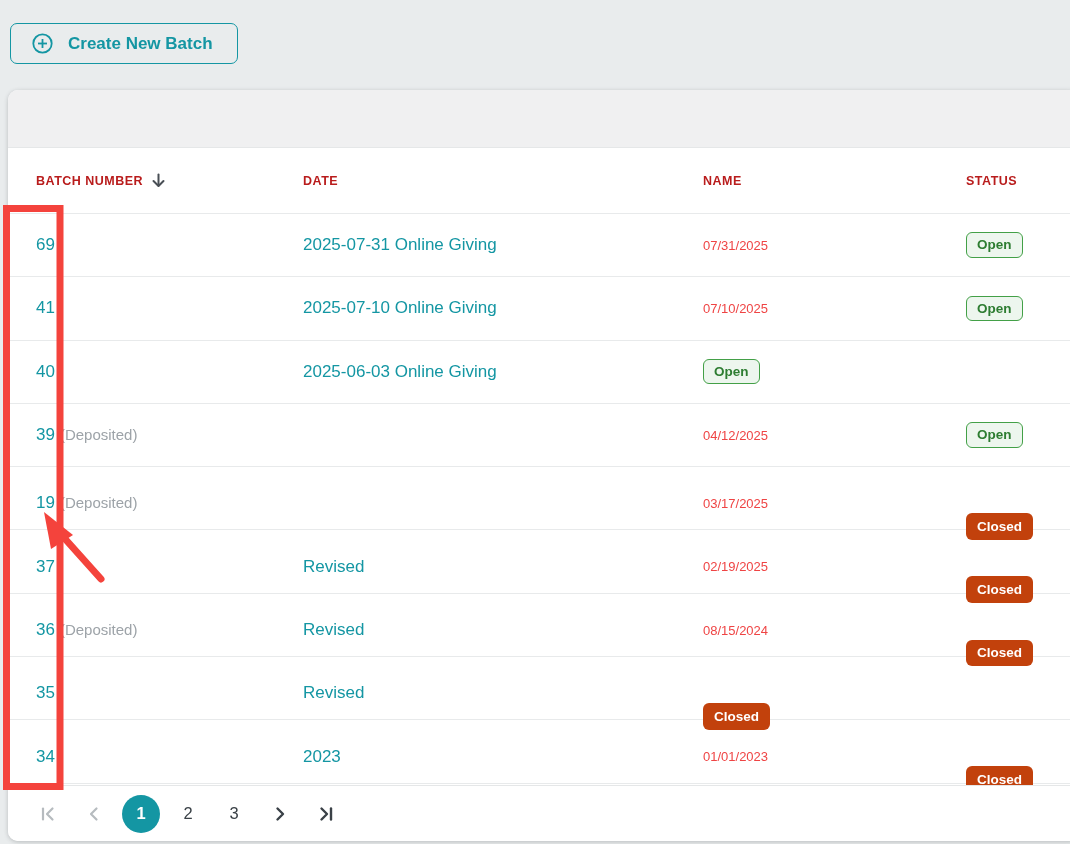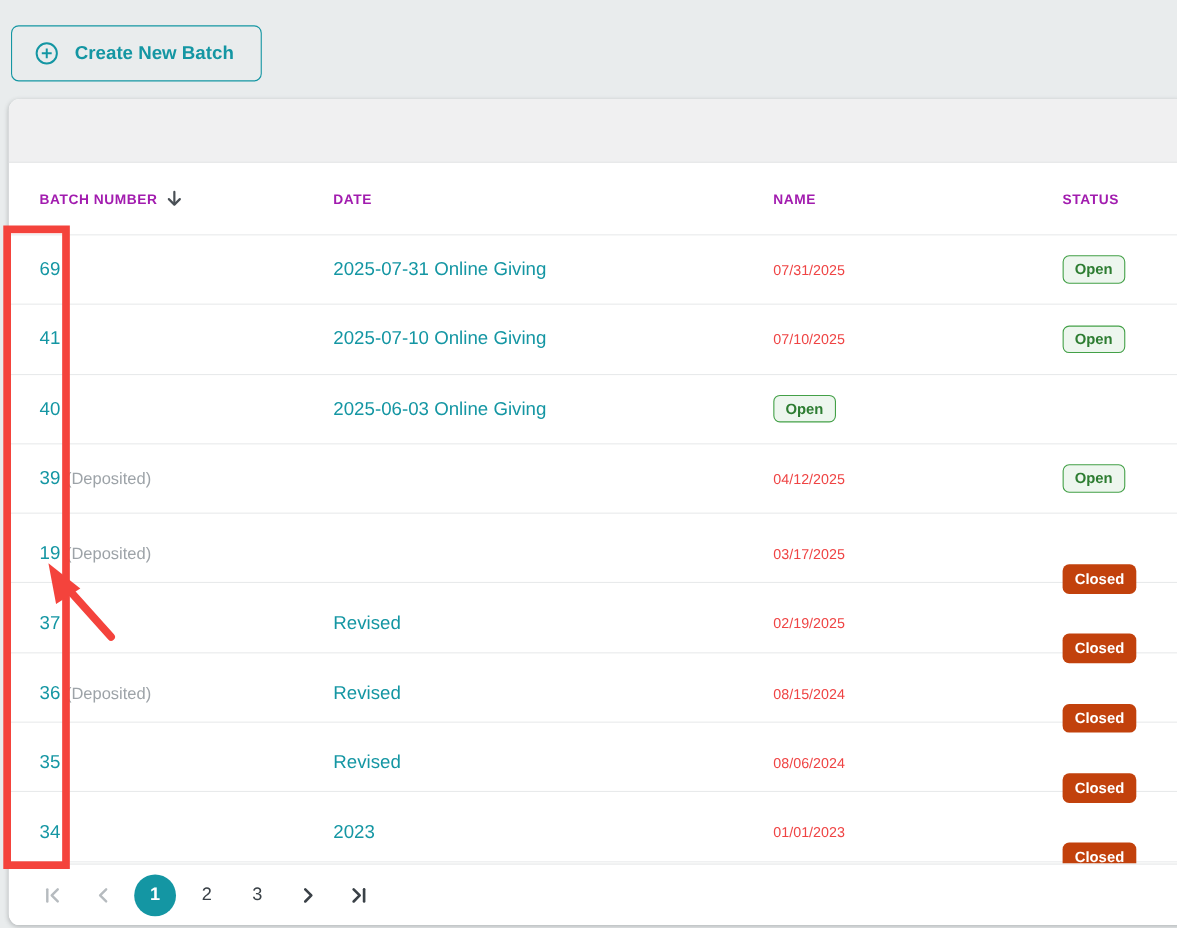--- a/index.html
+++ b/index.html
@@ -7,21 +7,21 @@
   body {
     position: relative;
     background: #e9eced;
     font-family: "Liberation Sans", "DejaVu Sans", sans-serif;
     overflow: hidden;
   }
 
   
   .create-btn {
     position: absolute; left: 10px; top: 23px;
-    width: 228px; height: 51px;
+    width: 228px; height: 41px;
     border: 1px solid #1496a3; border-radius: 7px;
     background: transparent; color: #1496a3;
     font-family: inherit; font-size: 17px; font-weight: bold;
     display: flex; align-items: center; gap: 14px;
     padding-left: 20px; cursor: pointer;
   }
   .create-btn svg { flex: none; }
 
   
   .card {
@@ -35,21 +35,21 @@
     flex: none; height: 58px;
     background: #f0f0f1; border-bottom: 1px solid #e5e7e8;
   }
   .grid-cols {
     display: grid;
     grid-template-columns: 267px 400px 263px 1fr;
     padding-left: 28px; align-items: center;
   }
   .thead { height: 66px; border-bottom: 1px solid #e8eaeb; }
   .th {
-    font-size: 12.5px; font-weight: bold; color: #a21caf;
+    font-size: 12.5px; font-weight: bold; color: #b91c1c;
     letter-spacing: .5px; display: flex; align-items: center; gap: 7px;
     cursor: default;
   }
   .th.sortable { cursor: pointer; }
   .tbody { flex: none; }
   .row { height: 63.3px; border-bottom: 1px solid #e8eaeb; }
   .tlink { color: #1496a3; font-size: 17px; text-decoration: none; cursor: pointer; }
   .dep { color: #9da3a8; font-size: 15px; margin-left: 5px; }
   .date { color: #ef4444; font-size: 13px; }
   .badge {
@@ -207,21 +207,20 @@
     </div>
   </div>
 
   <div class="row grid-cols">
     <div>
       <a class="tlink num">35</a><span class="dep"></span>
     </div>
     <div>
       <a class="tlink nm">Revised</a>
     </div>
-    <div class="date">08/06/2024</div>
     <div>
       <span class="badge closed">Closed</span>
     </div>
   </div>
 
   <div class="row grid-cols">
     <div>
       <a class="tlink num">34</a><span class="dep"></span>
     </div>
     <div>

